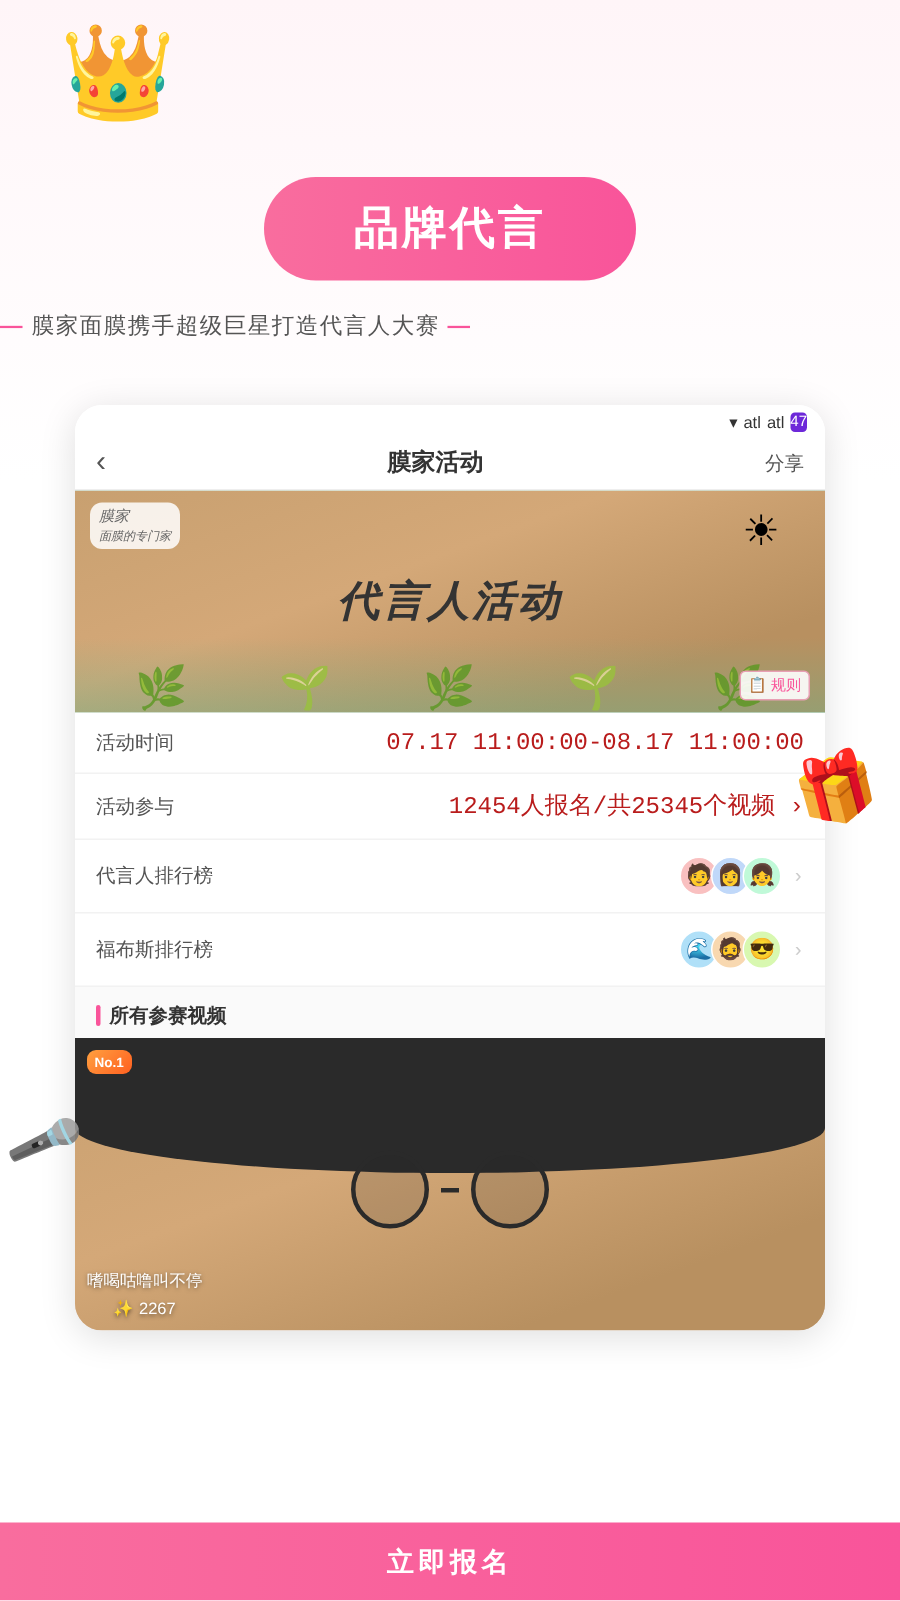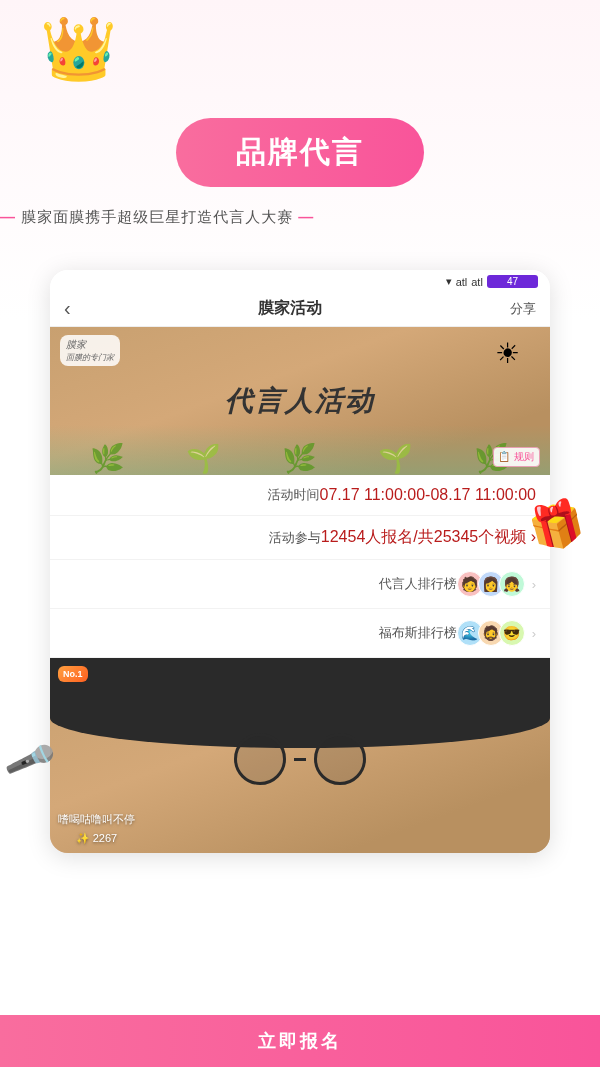--- a/index.html
+++ b/index.html
@@ -81,21 +81,21 @@
       align-items: center;
       padding: 5px 12px 3px;
       font-size: 11px;
       color: #333;
       gap: 4px;
     }
     .status-bar .battery {
       background: #6d28d9;
       color: #fff;
       border-radius: 3px;
-      padding: 1px 20px;
+      padding: 1px 0;
       font-size: 10px;
     }
 
     
     .nav-bar {
       display: flex;
       align-items: center;
       justify-content: space-between;
       padding: 6px 14px;
       border-bottom: 1px solid #eee;
@@ -176,25 +176,26 @@
       padding: 2px 5px;
     }
 
     
     .info-rows {
       background: #fff;
     }
     .info-row {
       display: flex;
       align-items: center;
-      justify-content: flex-end;
+      justify-content: space-between;
       padding: 11px 14px;
       border-bottom: 1px solid #f2f2f2;
       font-size: 13px;
       color: #333;
+      font-family: Liberation Mono, monospace;
     }
     .info-row-label { color: #555; flex-shrink: 0; }
     .info-row-value { color: #b91c1c; font-size: 16px; }
     .info-row-avatars {
       display: flex;
       align-items: center;
       gap: 3px;
     }
     .avatar-circle {
       width: 26px; height: 26px;
@@ -402,20 +403,24 @@
       <div class="info-row-avatars">
         <div class="avatar-circle" style="background:#b0e0f8;">🌊</div>
         <div class="avatar-circle" style="background:#f8d8b0;">🧔</div>
         <div class="avatar-circle" style="background:#d8f8b0;">😎</div>
         <span class="chevron">›</span>
       </div>
     </div>
 
   </div>
 
+  <div class="section-header">
+    <span class="section-bar"></span>
+    <span>所有参赛视频</span>
+  </div>
 
   <div class="video-thumb">
     <div class="face-bg"></div>
 
     <div class="hat"></div>
 
     <div class="glasses">
       <div class="glass-frame"></div>
       <div class="glass-bridge"></div>
       <div class="glass-frame"></div>

